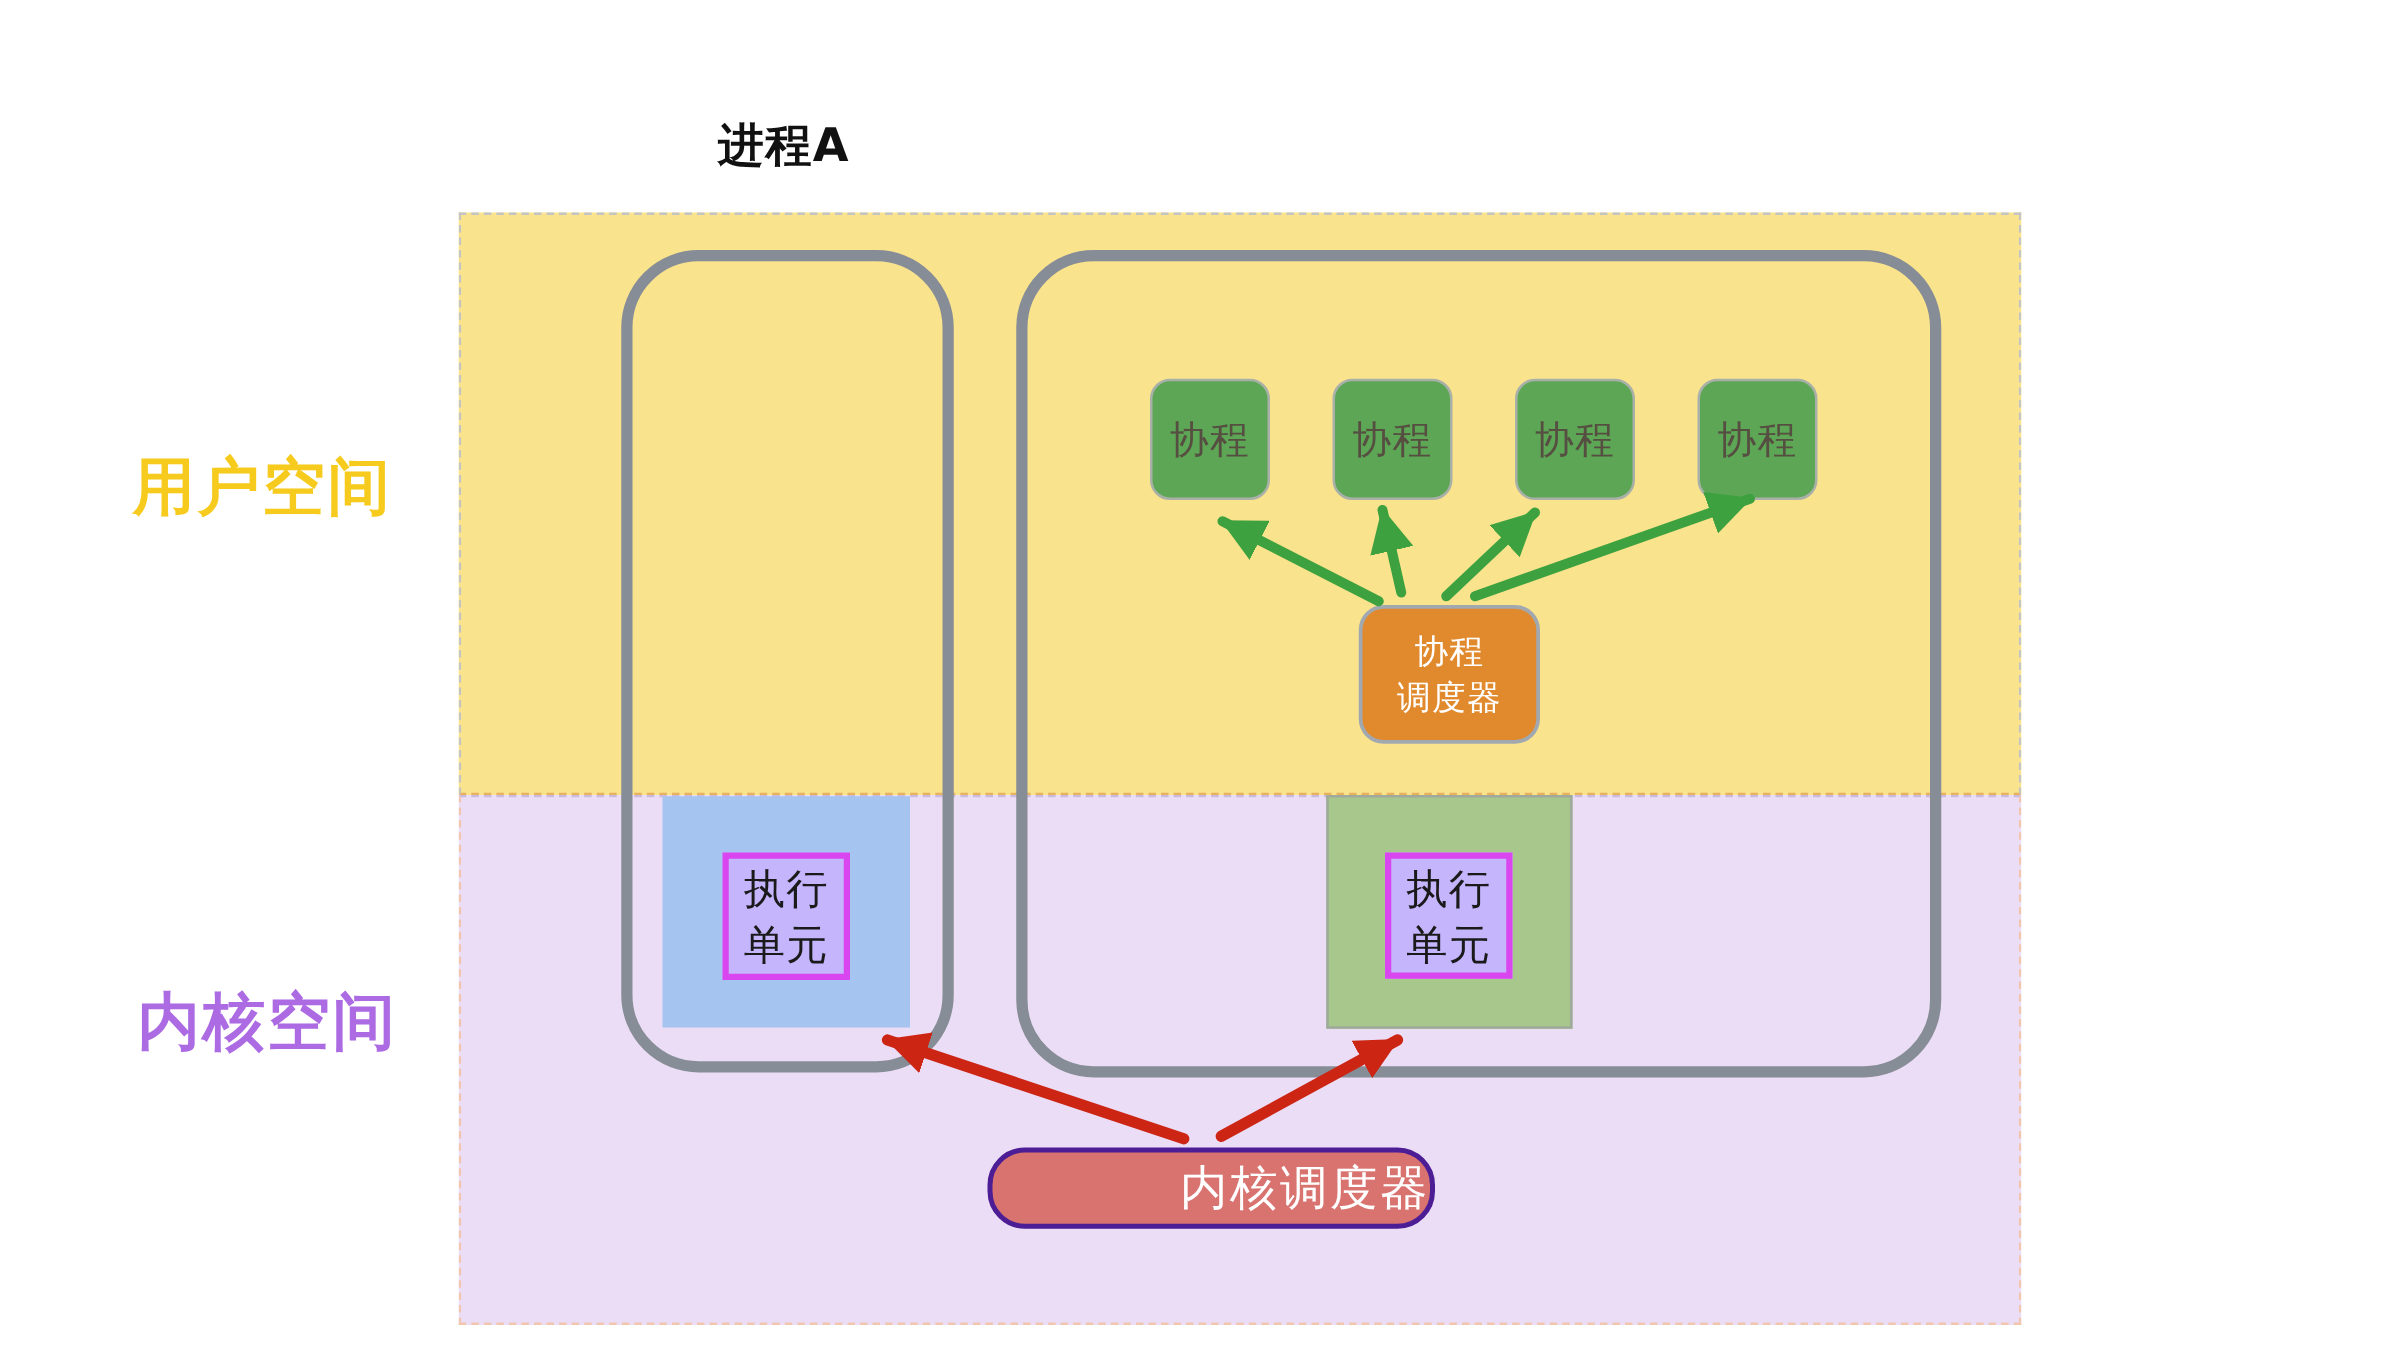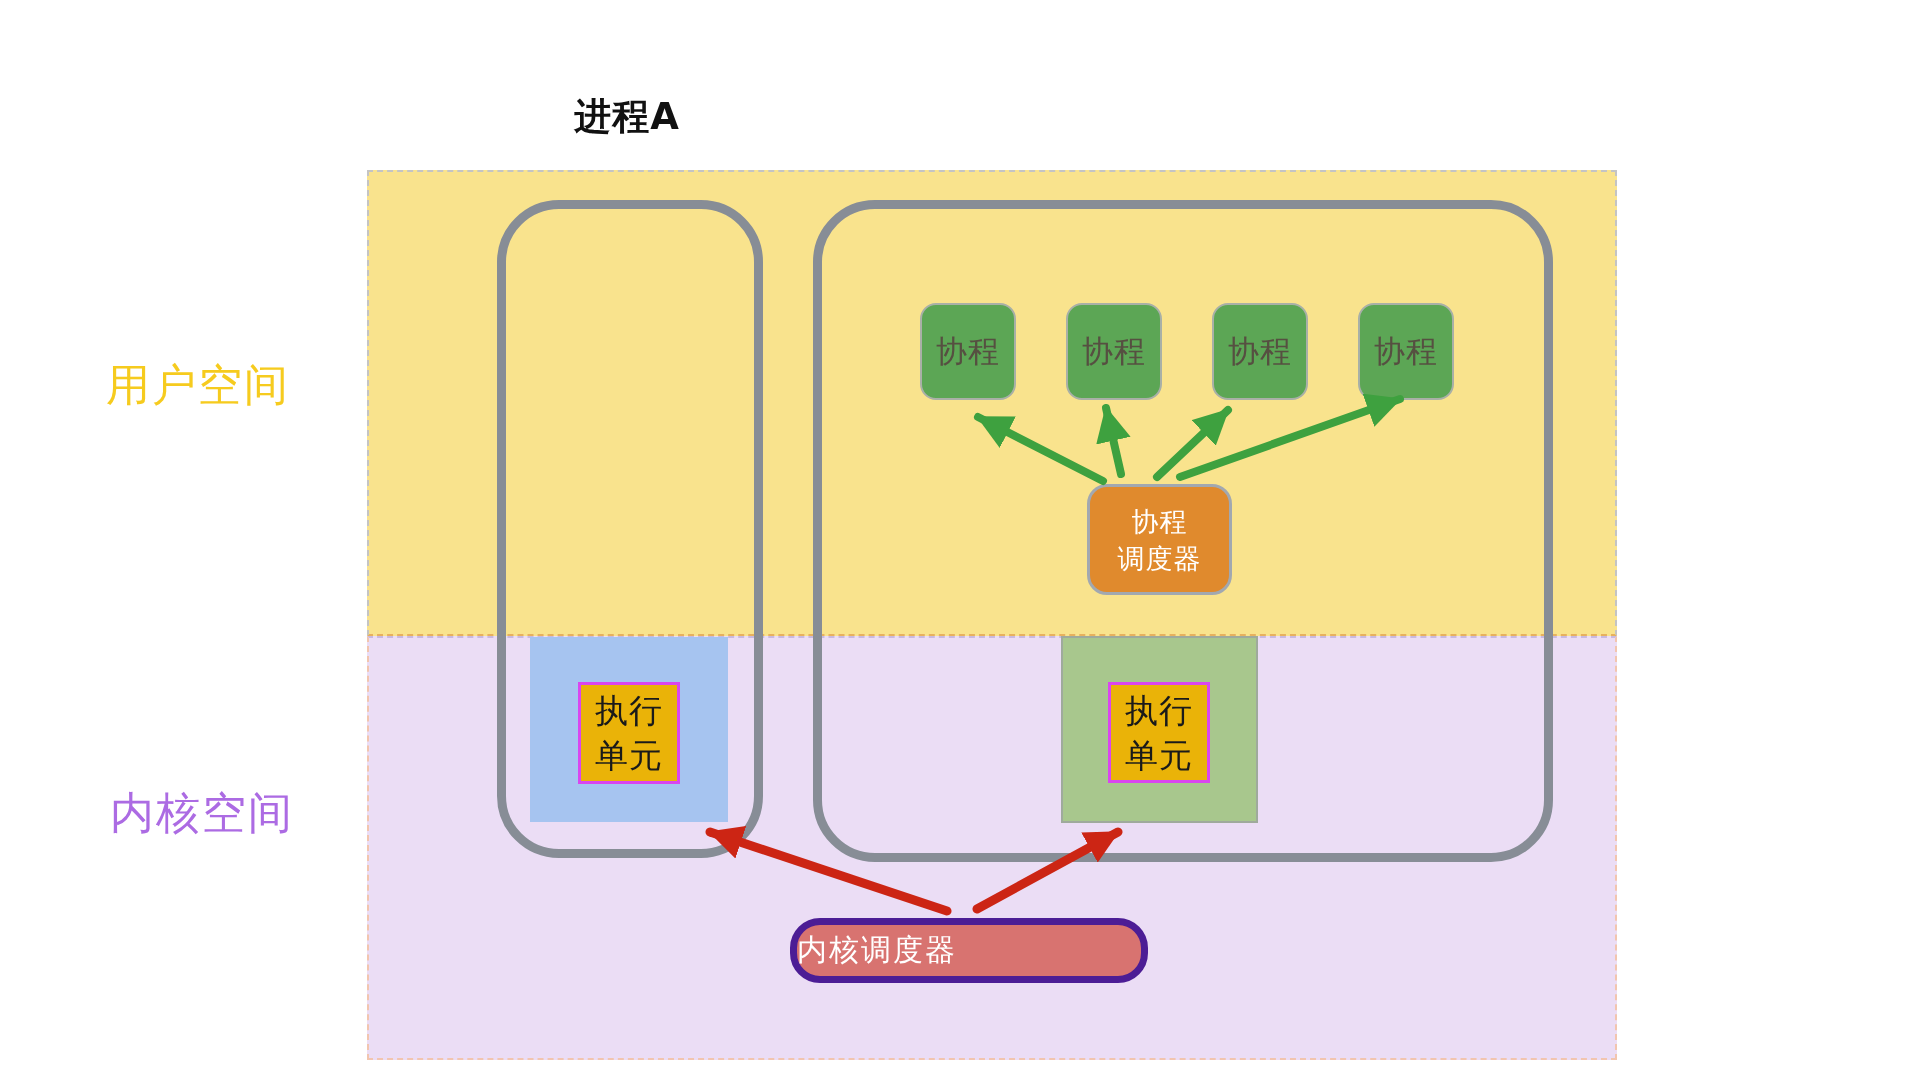--- a/index.html
+++ b/index.html
@@ -21,21 +21,21 @@
   .region.user{
     top:170px;height:466px;background:var(--user-space-fill,#F9E38D);
     border:2px dashed #C4C4C4;border-bottom:2px dashed #E7B15E;
   }
   .region.kernel{
     top:636px;height:424px;background:var(--kernel-space-fill,#EBDDF5);
     border:2px dashed #F2C5AF;border-top:2px dashed #C9BADF;
   }
 
   
-  .side-label{position:absolute;font-size:44px;font-weight:400;letter-spacing:2px;text-align:right;}
+  .side-label{position:absolute;font-size:50px;font-weight:700;letter-spacing:2px;text-align:right;}
   .side-label.user{left:106px;top:356px;color:var(--user-space-label,#F6CB1E);}
   .side-label.kernel{left:110px;top:784px;color:var(--kernel-space-label,#AC6BE3);}
 
   
   .process{
     position:absolute;box-sizing:border-box;background:transparent;
     border:9px solid var(--process-border,#878D96);border-radius:62px;
   }
   .process.a{left:497px;top:200px;width:266px;height:658px;}
   .process.b{left:813px;top:200px;width:740px;height:662px;}
@@ -63,33 +63,33 @@
   
   .exec-blue{
     position:absolute;left:530px;top:637px;width:198px;height:185px;
     background:var(--exec-blue,#A6C4F0);
   }
   .exec-green{
     position:absolute;left:1061px;top:636px;width:197px;height:187px;box-sizing:border-box;
     background:var(--exec-green,#A8C78D);border:2px solid #9FAA9C;
   }
   .exec-white{
-    position:absolute;box-sizing:border-box;background:#eab308;border:3px solid #d946ef;
+    position:absolute;box-sizing:border-box;background:#c4b5fd;border:5px solid #d946ef;
     display:flex;flex-direction:column;align-items:center;justify-content:center;
     color:#1A1A1A;font-size:33px;line-height:45px;letter-spacing:1px;
   }
   .exec-white.a{left:578px;top:682px;width:102px;height:102px;}
   .exec-white.b{left:1108px;top:682px;width:102px;height:101px;}
 
   
   .kernel-scheduler{
     position:absolute;left:790px;top:918px;width:358px;height:65px;box-sizing:border-box;
-    background:var(--kernel-scheduler-fill,#D87370);border:7px solid #4c1d95;border-radius:30px;
-    display:flex;align-items:center;justify-content:flex-start;
-    color:#ffffff;font-size:30px;letter-spacing:2px;
+    background:var(--kernel-scheduler-fill,#D87370);border:4px solid #4c1d95;border-radius:30px;
+    display:flex;align-items:center;justify-content:flex-end;
+    color:#ffffff;font-size:38px;letter-spacing:2px;
   }
 
   
   .cpu{
     position:absolute;left:848px;top:988px;width:240px;text-align:center;
     font-size:62px;font-weight:800;color:var(--cpu-text,#C5271A);letter-spacing:1px;
   }
 
   
   svg.arrows{position:absolute;left:0;top:0;pointer-events:none;}

